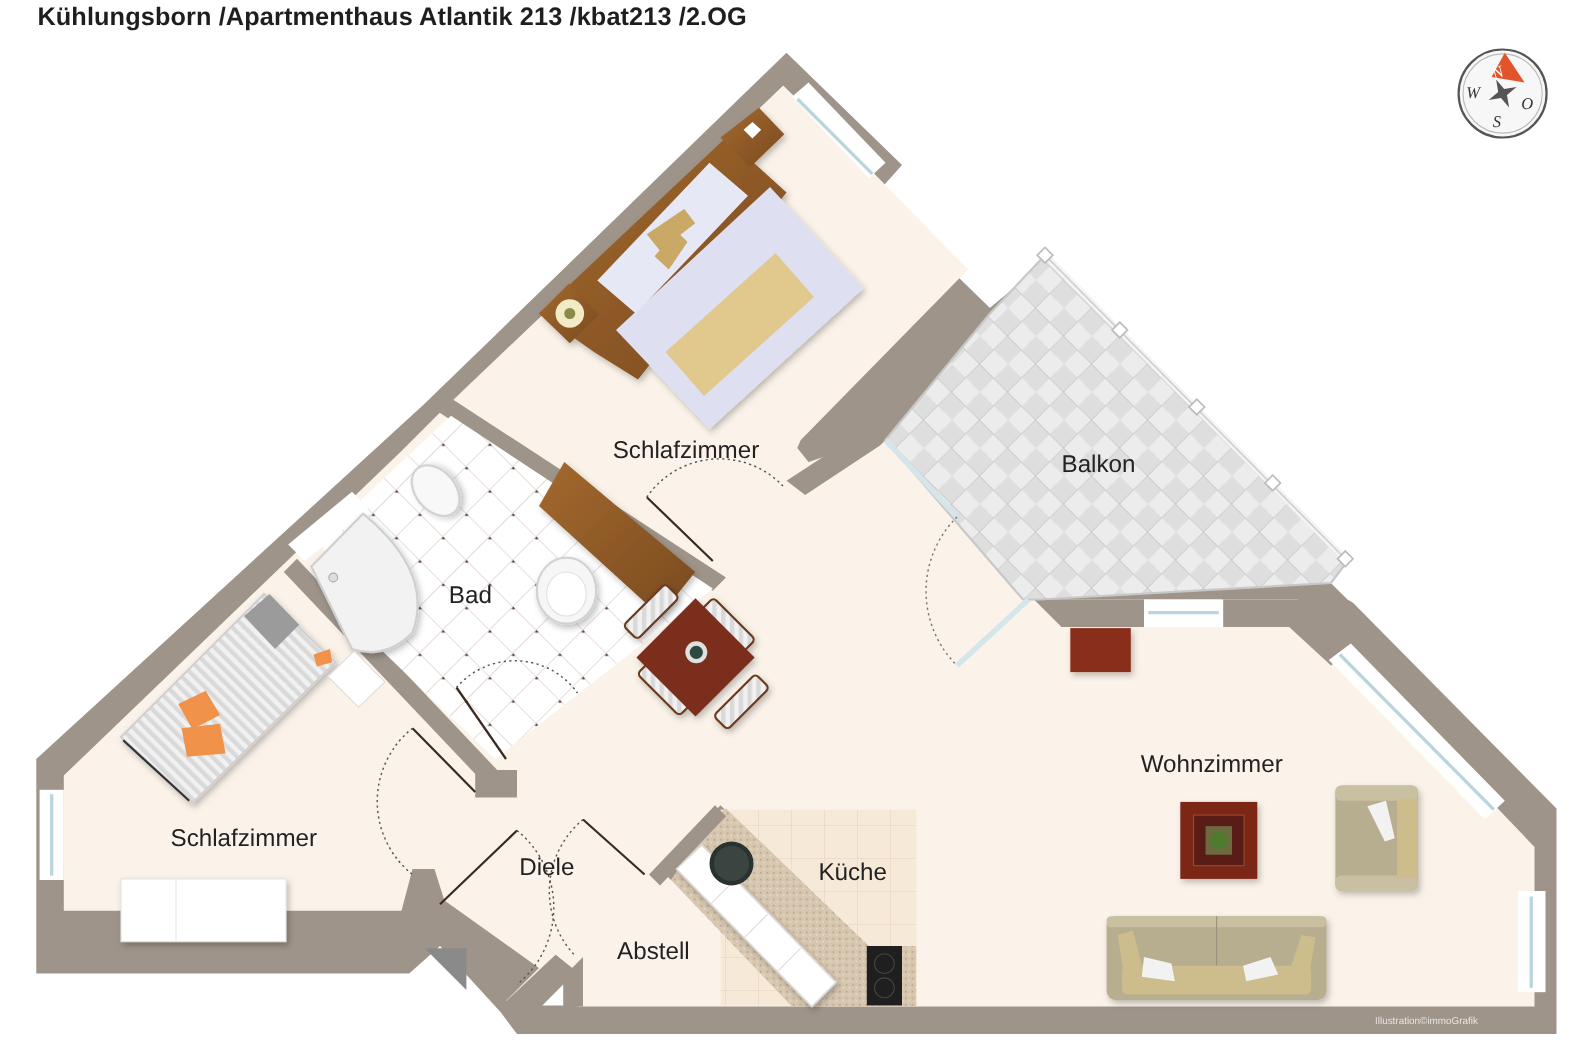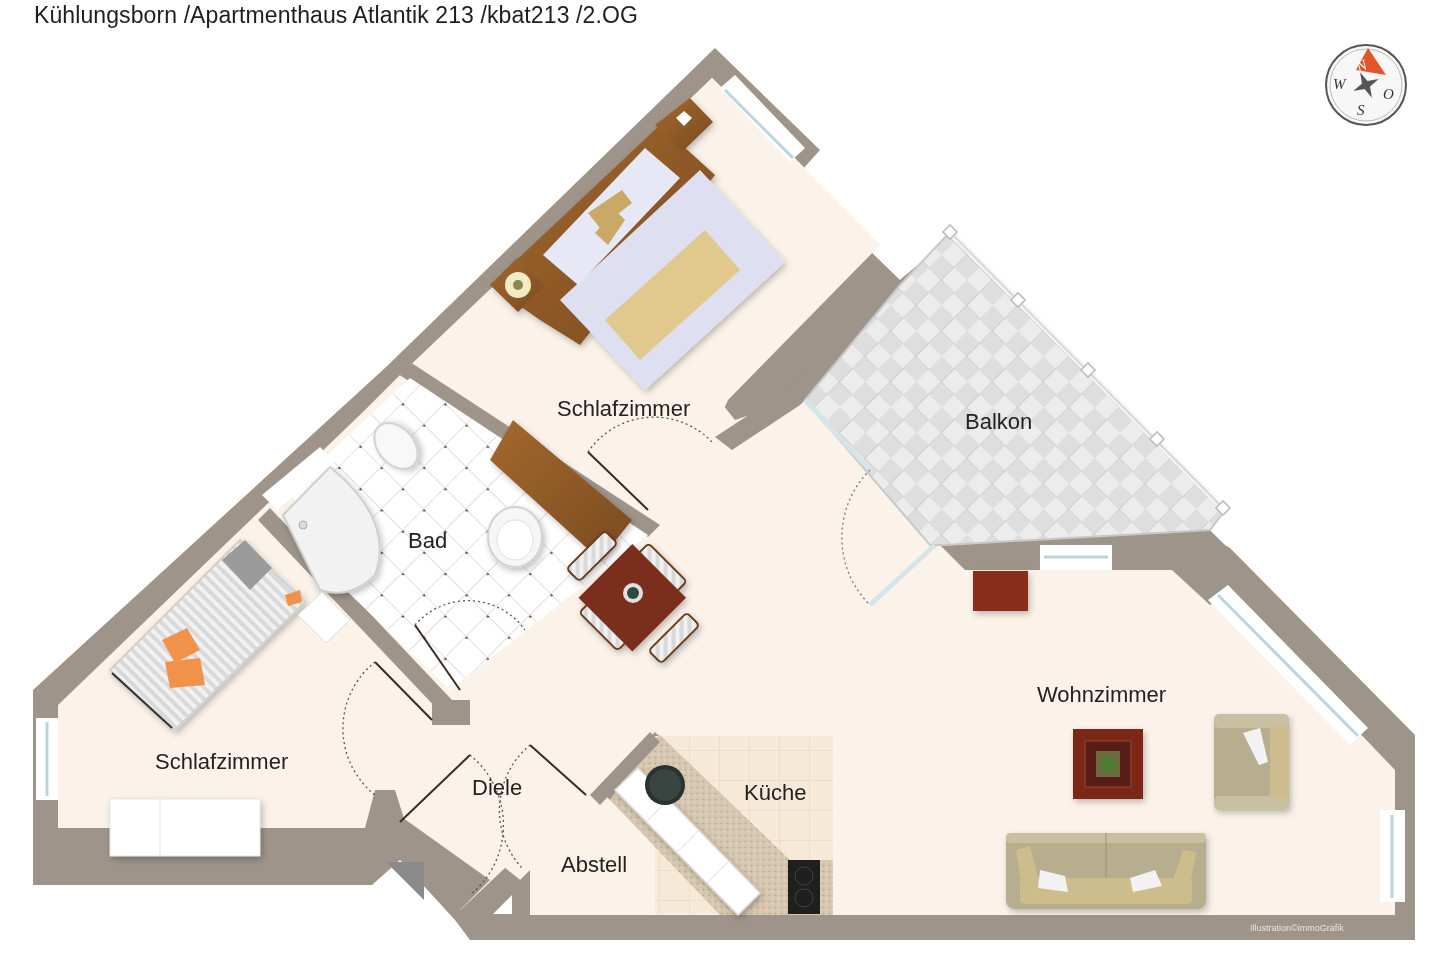--- a/index.html
+++ b/index.html
@@ -1,17 +1,17 @@
 <!DOCTYPE html>
 <html><head>
 <meta charset="utf-8">
 <style>
   html, body { margin: 0; padding: 0; background: #ffffff; }
   body { width: 1440px; height: 960px; position: relative; overflow: hidden; font-family: "Liberation Sans", sans-serif; }
-  .title { position: absolute; left: 34px; top: 2px; font-size: 23px; font-weight: normal; color: #1e1e1e; letter-spacing: 0.1px; white-space: nowrap; }
+  .title { position: absolute; left: 34px; top: 2px; font-size: 23px; font-weight: bold; color: #1e1e1e; letter-spacing: 0.1px; white-space: nowrap; }
   svg.plan { position: absolute; left: 0; top: 0; }
   .room-label { font-family: "Liberation Sans", sans-serif; font-size: 22px; fill: #222; }
   .credit { font-family: "Liberation Sans", sans-serif; font-size: 9px; fill: #e9e4de; }
   .compass-letter { font-family: "Liberation Serif", serif; font-size: 15px; font-style: italic; fill: #333; }
 </style>
 </head>
 <body>
 
 <div class="title">Kühlungsborn /Apartmenthaus Atlantik 213 /kbat213 /2.OG</div>
 

